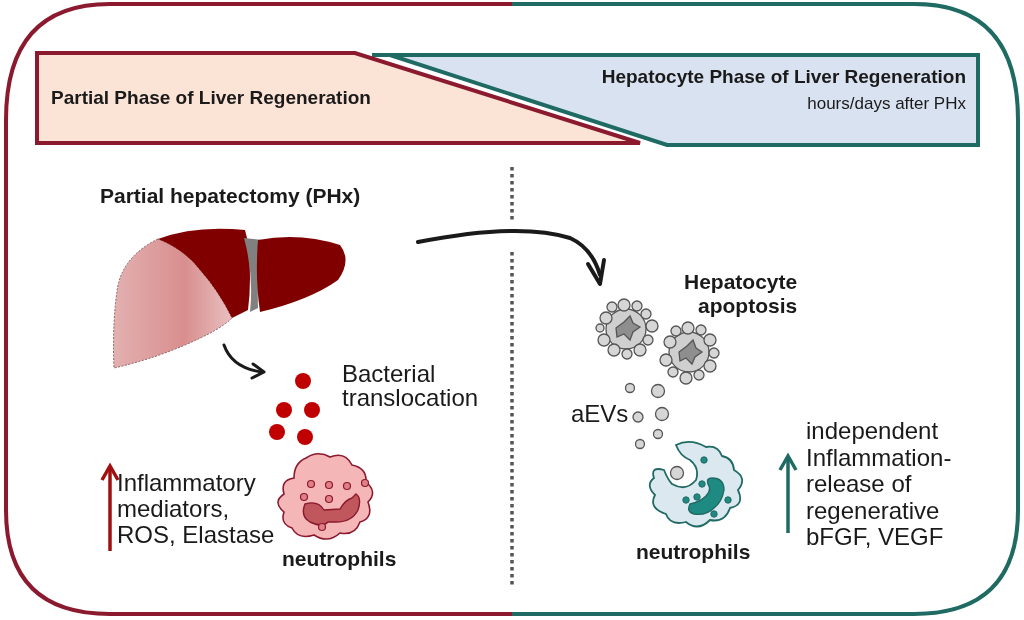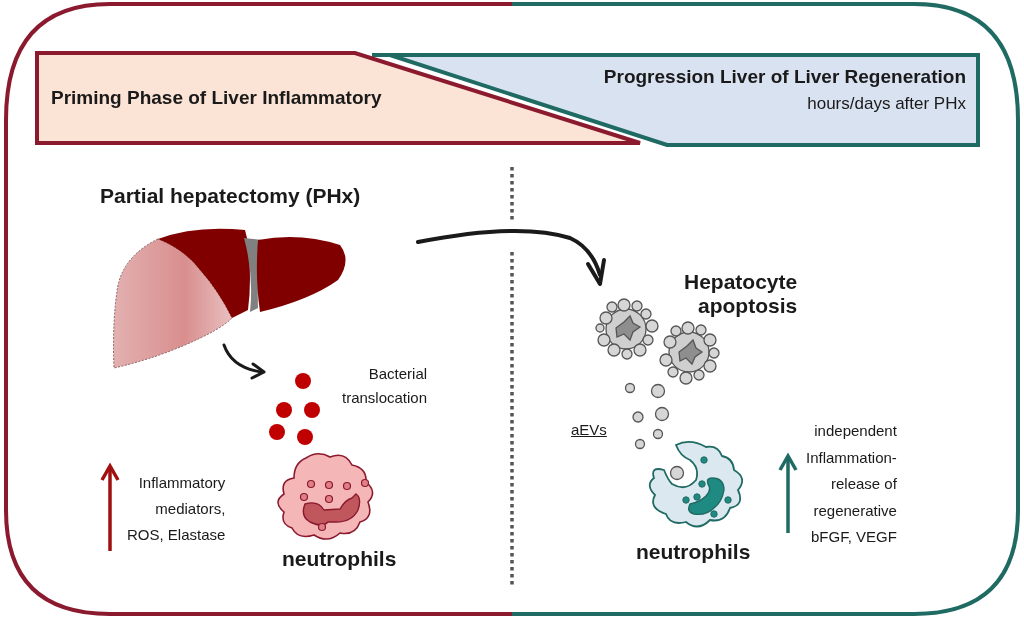--- a/index.html
+++ b/index.html
@@ -2,21 +2,21 @@
 <html><head>
 <meta charset="utf-8">
 <style>
   html, body { margin: 0; padding: 0; background: #ffffff; }
   body { width: 1024px; height: 620px; position: relative; overflow: hidden;
          font-family: "Liberation Sans", "DejaVu Sans", sans-serif; color: #1a1a1a; }
   #stage { position: absolute; left: 0; top: 0; width: 1024px; height: 620px; }
   .txt { position: absolute; white-space: nowrap; }
   .h-title { font-size: 19px; font-weight: bold; }
   .h-sub { font-size: 17px; }
-  .lbl { font-size: 15px; line-height: 24px; text-align: right; }
+  .lbl { font-size: 24px; line-height: 24px; }
   .lbl-bold { font-size: 21px; font-weight: bold; line-height: 24px; }
 </style>
 </head>
 <body>
 
 <div id="stage">
   <svg width="1024" height="620" viewBox="0 0 1024 620" style="position:absolute;left:0;top:0;">
     <defs>
       <linearGradient id="resectGrad" x1="0" y1="0" x2="1" y2="0">
         <stop offset="0" stop-color="#e3b0b0"></stop>
@@ -142,41 +142,41 @@
         <circle cx="714" cy="514" r="3.2"></circle>
       </g>
     </g>
 
     <g>
       <line x1="788" y1="533" x2="788" y2="458" stroke="#1f6b63" stroke-width="3.5"></line>
       <path d="M780,470 L788,456 L796,470" fill="none" stroke="#1f6b63" stroke-width="3.5" stroke-linejoin="miter"></path>
     </g>
   </svg>
 
-  <div class="txt h-title" style="left:51px;top:87px;">Priming Phase of Liver Inflammatory</div>
-  <div class="txt h-title" style="right:58px;top:66px;">Progression Liver of Liver Regeneration</div>
+  <div class="txt h-title" style="left:51px;top:87px;">Partial Phase of Liver Regeneration</div>
+  <div class="txt h-title" style="right:58px;top:66px;">Hepatocyte Phase of Liver Regeneration</div>
   <div class="txt h-sub" style="right:58px;top:94px;margin-left:12px;">hours/days after PHx</div>
 
   <div class="txt lbl-bold" style="left:100px;top:184px;">Partial hepatectomy (PHx)</div>
   <div class="txt lbl" style="left:342px;top:362px;">
     <div>Bacterial</div>
     <div>translocation</div>
   </div>
-  <div class="txt lbl" style="left:127px;top:470px;line-height:26px;">
+  <div class="txt lbl" style="left:117px;top:470px;line-height:26px;">
     <div>Inflammatory</div>
     <div>mediators,</div>
     <div>ROS, Elastase</div>
   </div>
   <div class="txt lbl-bold" style="left:282px;top:547px;">neutrophils</div>
 
   <div class="txt lbl-bold" style="left:684px;top:270px;text-align:right;">
     <div>Hepatocyte</div>
     <div>apoptosis</div>
   </div>
-  <div class="txt lbl" style="left:571px;top:418px;text-decoration:underline;">aEVs</div>
+  <div class="txt lbl" style="left:571px;top:402px;">aEVs</div>
   <div class="txt lbl-bold" style="left:636px;top:540px;">neutrophils</div>
   <div class="txt lbl" style="left:806px;top:418px;line-height:26.5px;">
     <div>independent</div>
     <div>Inflammation-</div>
     <div>release of</div>
     <div>regenerative</div>
     <div>bFGF, VEGF</div>
   </div>
 </div>
 

